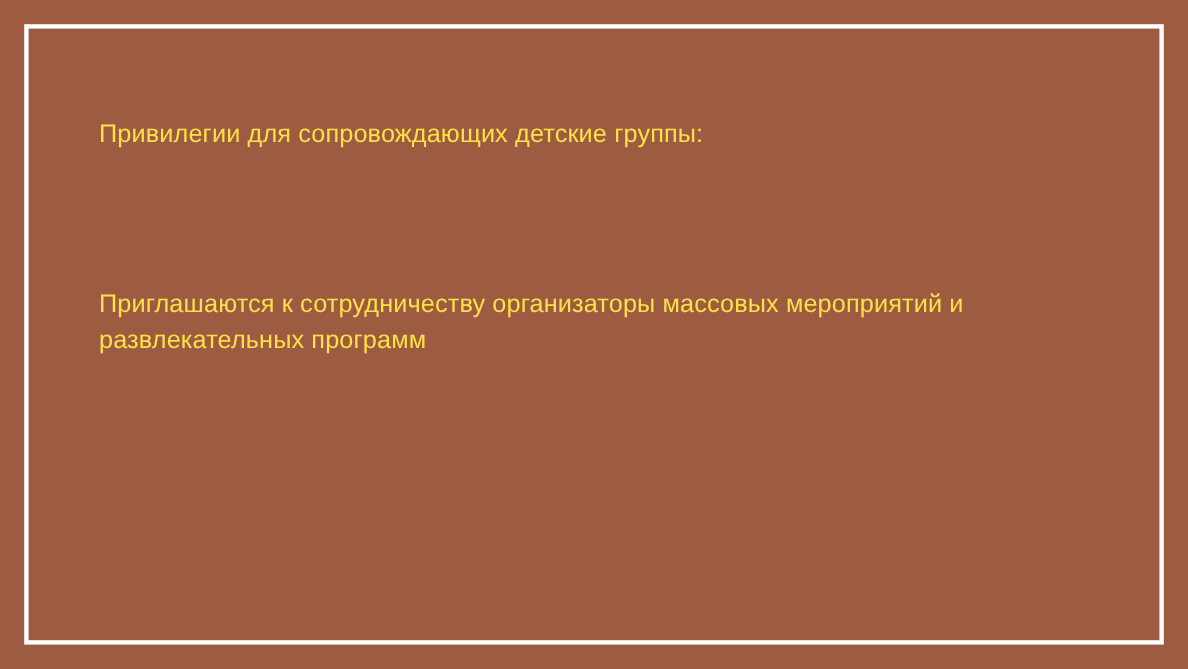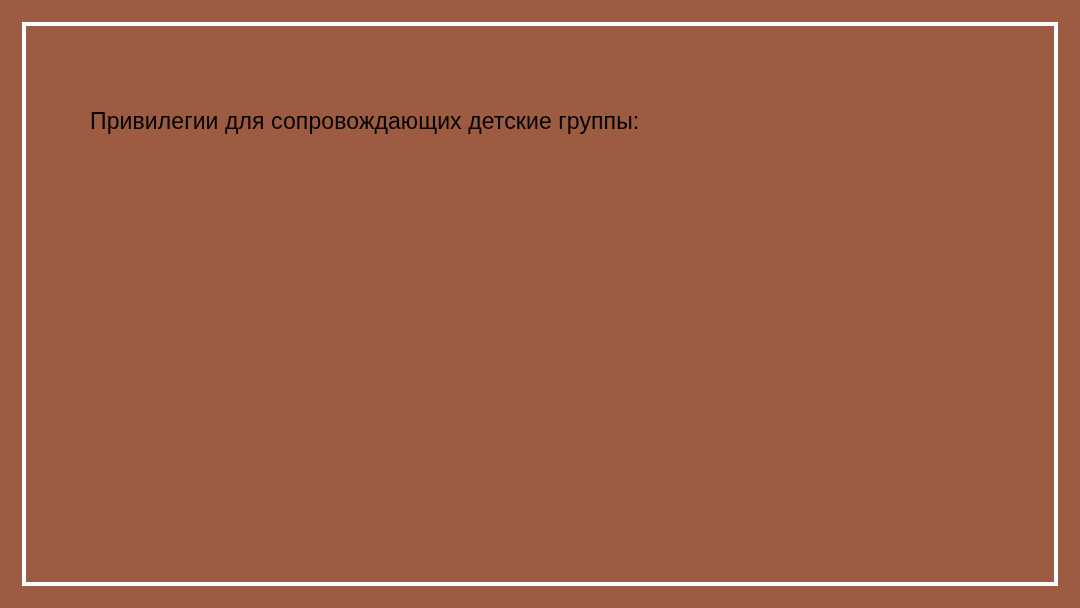--- a/index.html
+++ b/index.html
@@ -32,21 +32,21 @@
   .content {
     position: absolute;
     left: 90px;
     top: 105px;
     width: 900px;
     color: #ffffff;
   }
   .para {
     font-size: 23px;
     line-height: 1.42;
-    color: #000000;
+    color: #fde047;
     margin: 0;
     letter-spacing: 0.1px;
   }
   .lead {
     margin-bottom: 2px;
   }
   ul.bullets {
     list-style: none;
     margin: 0;
     padding: 0;
@@ -81,15 +81,16 @@
   <div class="content">
 
     <p class="para lead">Привилегии для сопровождающих детские группы:</p>
 
 
     <div class="gap-1"></div>
 
 
     <div class="gap-2"></div>
 
+    <p class="para block-c">Приглашаются к сотрудничеству организаторы массовых мероприятий и развлекательных программ</p>
 
   </div>
 </div>
 
 </body></html>

